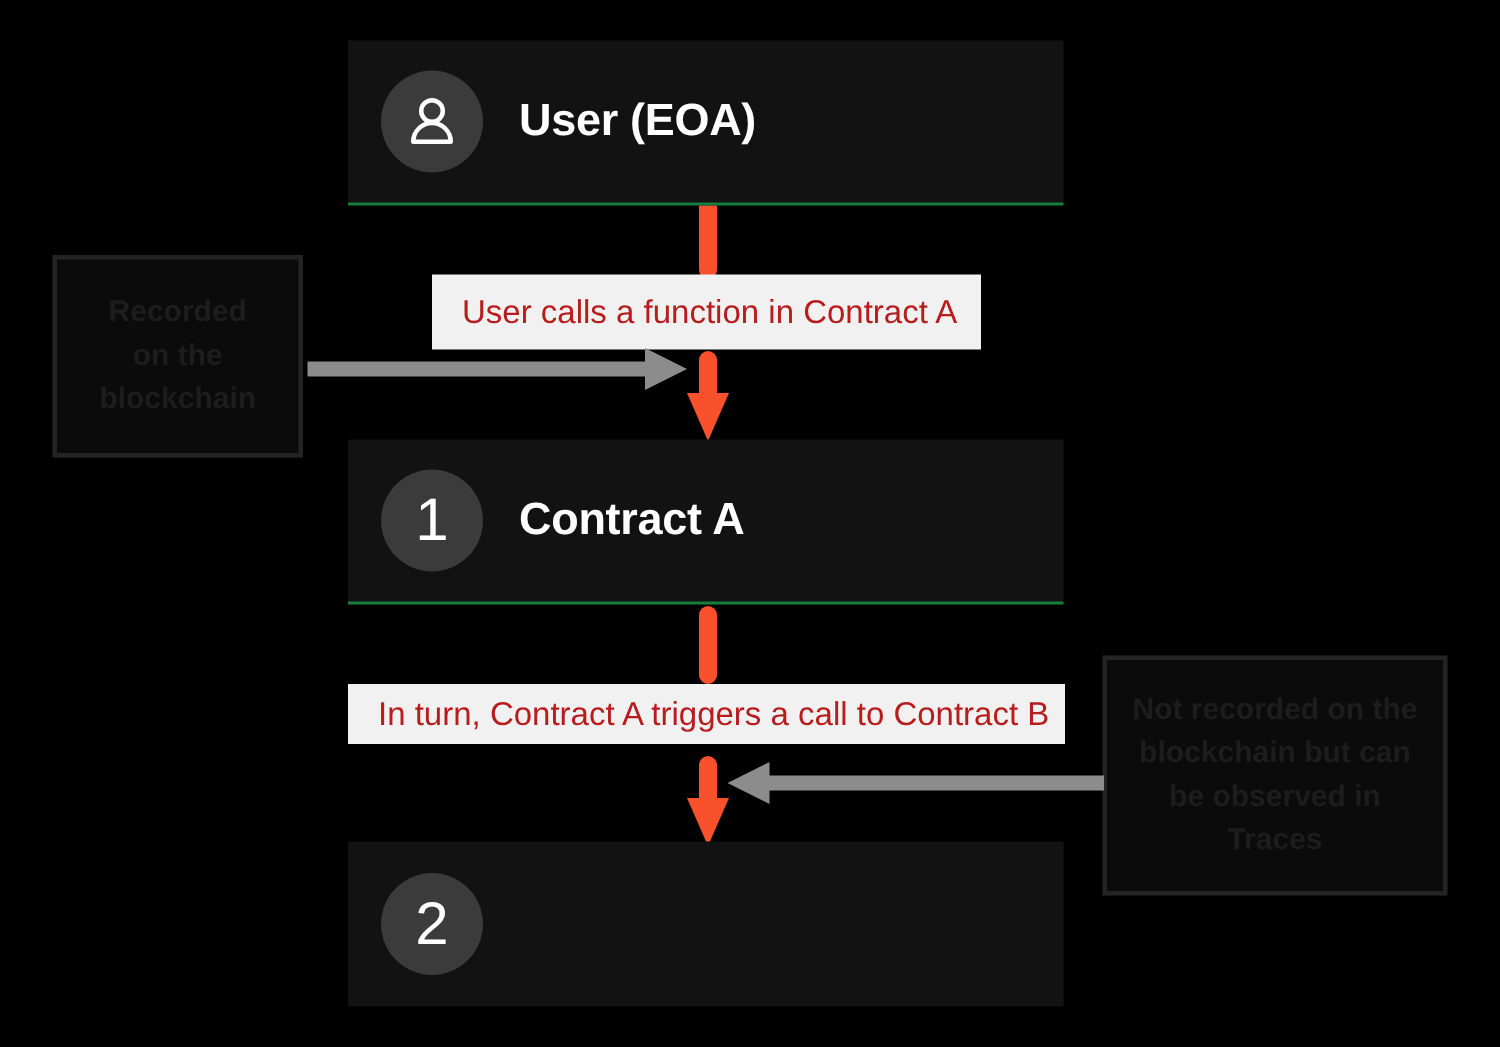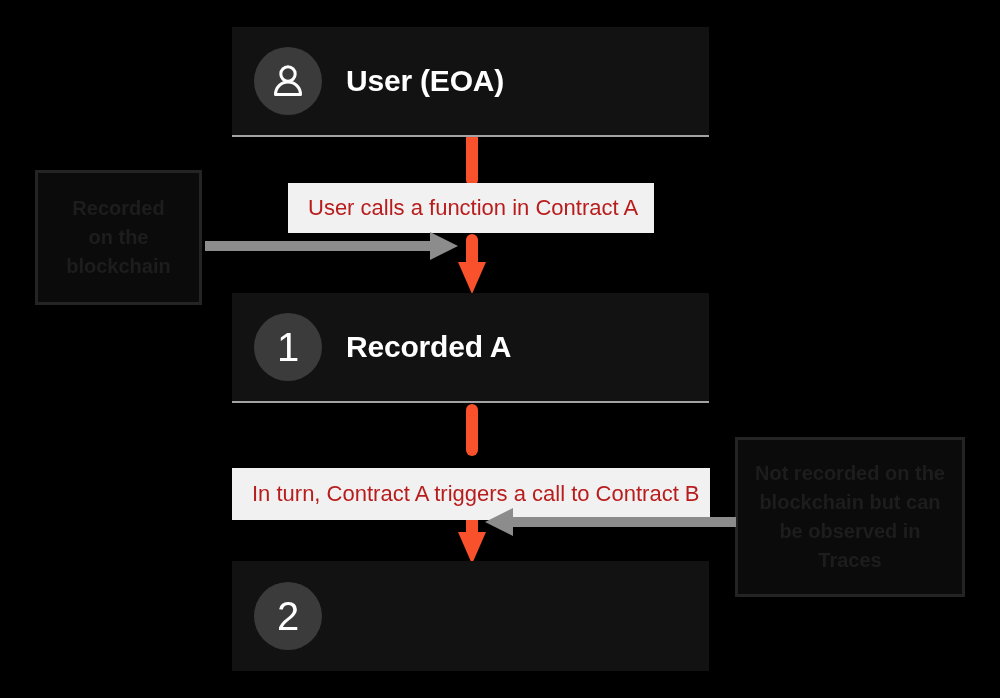--- a/index.html
+++ b/index.html
@@ -23,21 +23,21 @@
   
   .node {
     position: absolute;
     background: #121212;
     box-sizing: border-box;
     display: flex;
     align-items: center;
     padding-left: 22px;
   }
   .node.bordered {
-    border-bottom: 2px solid #a3a3a3;
+    border-bottom: 2px solid #15803d;
   }
   .node-badge {
     width: 68px;
     height: 68px;
     border-radius: 50%;
     background: #3b3b3b;
     display: flex;
     align-items: center;
     justify-content: center;
     flex: 0 0 auto;
@@ -125,34 +125,34 @@
         <path d="M 7.5 33.5 a 12.5 12.5 0 0 1 25 0 Z" fill="none" stroke="#ffffff" stroke-width="3" stroke-linejoin="round"></path>
       </svg>
     </div>
     <div class="node-label">User (EOA)</div>
   </div>
 
   <div class="node bordered" style="left:232px; top:293px; width:477px; height:110px;">
     <div class="node-badge">
       <span class="node-badge-num">1</span>
     </div>
-    <div class="node-label">Recorded A</div>
+    <div class="node-label">Contract A</div>
   </div>
 
   <div class="node" style="left:232px; top:561px; width:477px; height:110px;">
     <div class="node-badge">
       <span class="node-badge-num">2</span>
     </div>
   </div>
 
   <div class="chip" style="left:288px; top:183px; width:366px; height:50px;">
     <span class="chip-text">User calls a function in Contract A</span>
   </div>
 
-  <div class="chip" style="left:232px; top:456px; width:478px; height:52px;margin-top:12px;">
+  <div class="chip" style="left:232px; top:456px; width:478px; height:40px;">
     <span class="chip-text">In turn, Contract A triggers a call to Contract B</span>
   </div>
 
   <div class="callout" style="left:35px; top:170px; width:167px; height:135px;">
     <div class="callout-text">
       <div>Recorded</div>
       <div>on the</div>
       <div>blockchain</div>
     </div>
   </div>

